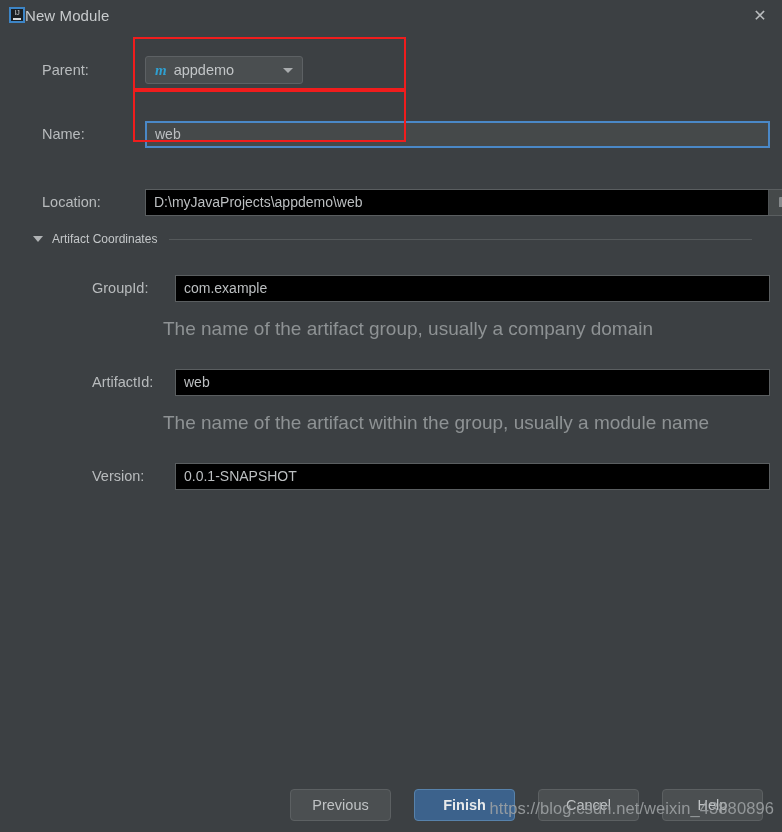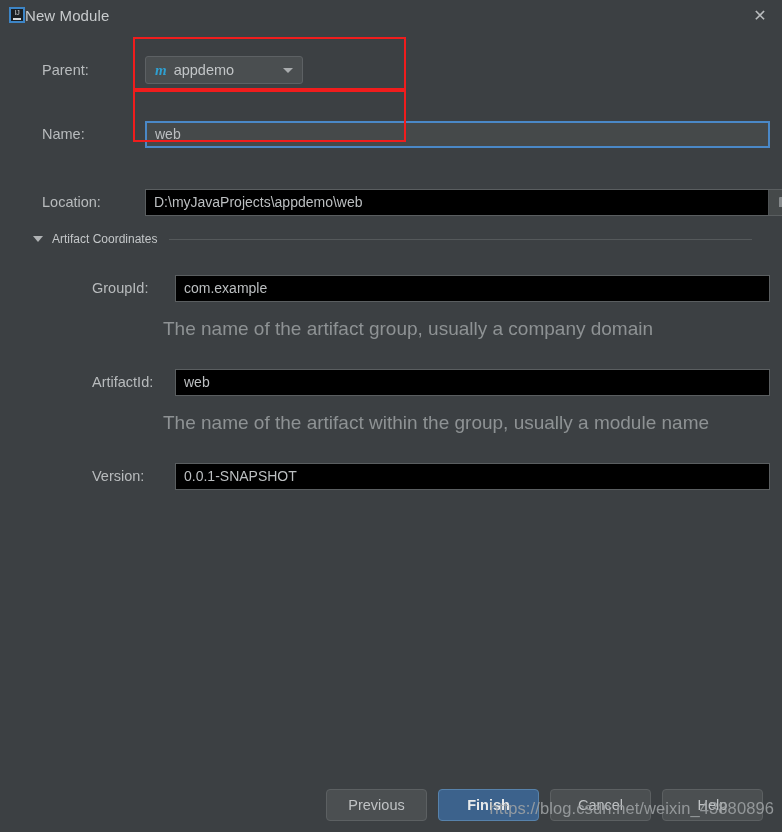--- a/index.html
+++ b/index.html
@@ -248,21 +248,21 @@
 
   
   .buttonbar {
     position: absolute;
     left: 0;
     right: 0;
     bottom: 11px;
     display: flex;
     justify-content: flex-end;
     padding-right: 19px;
-    gap: 11px;
+    gap: 23px;
   }
   .btn {
     min-width: 101px;
     height: 32px;
     background: #4b4f51;
     border: 1px solid #5c6062;
     border-radius: 4px;
     color: #bfc2c4;
     font-size: 14.5px;
     font-family: "Liberation Sans", sans-serif;

